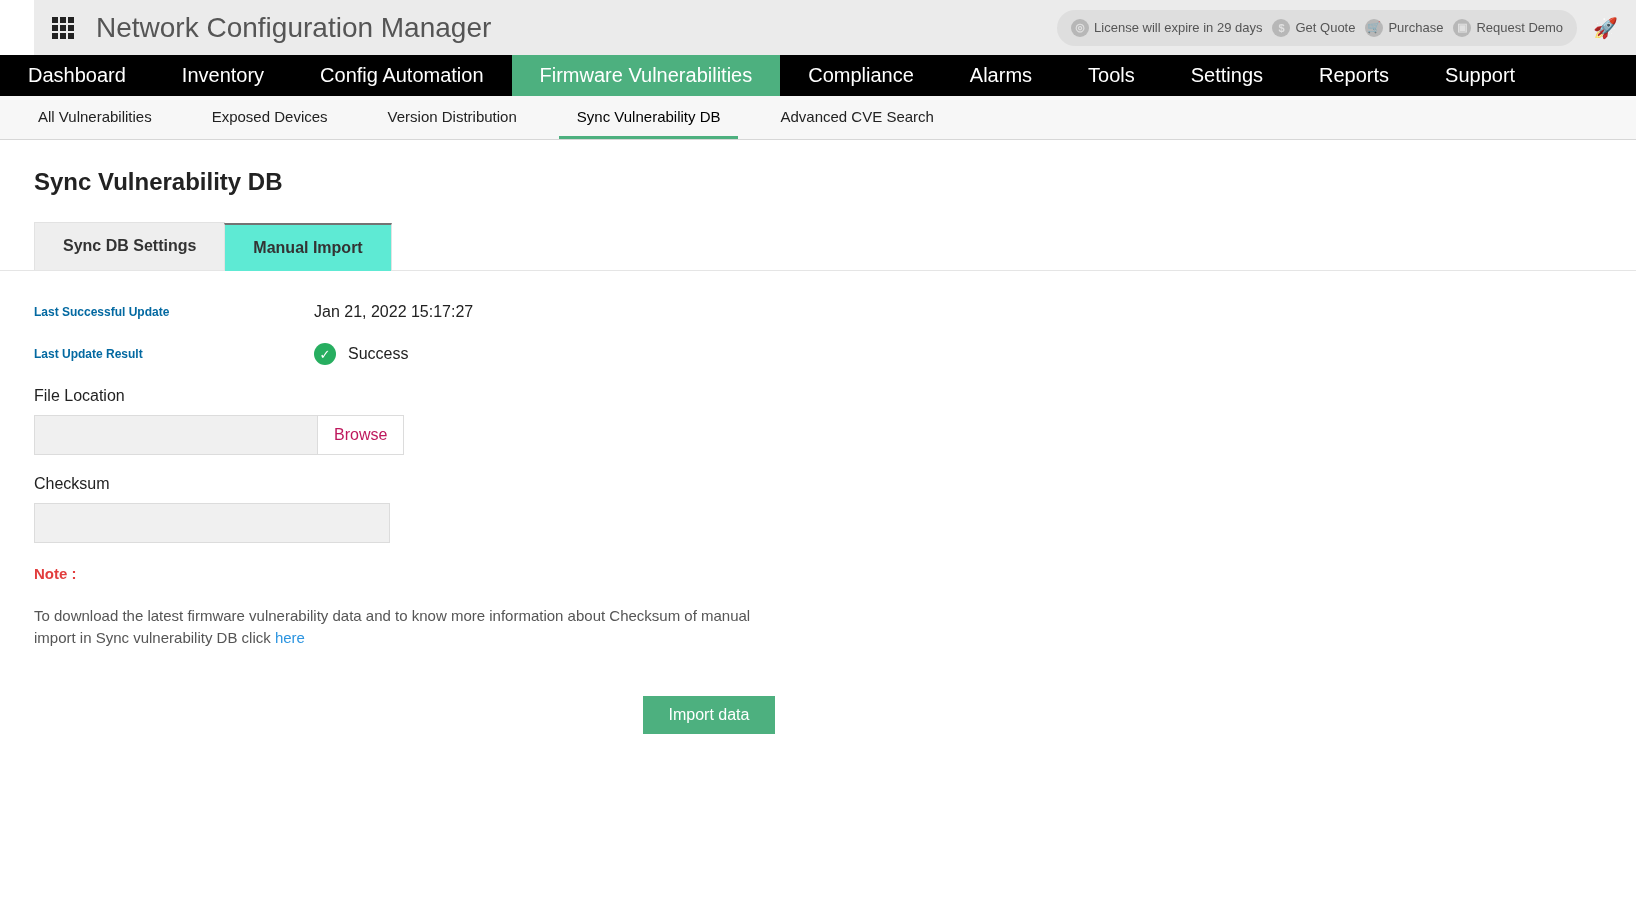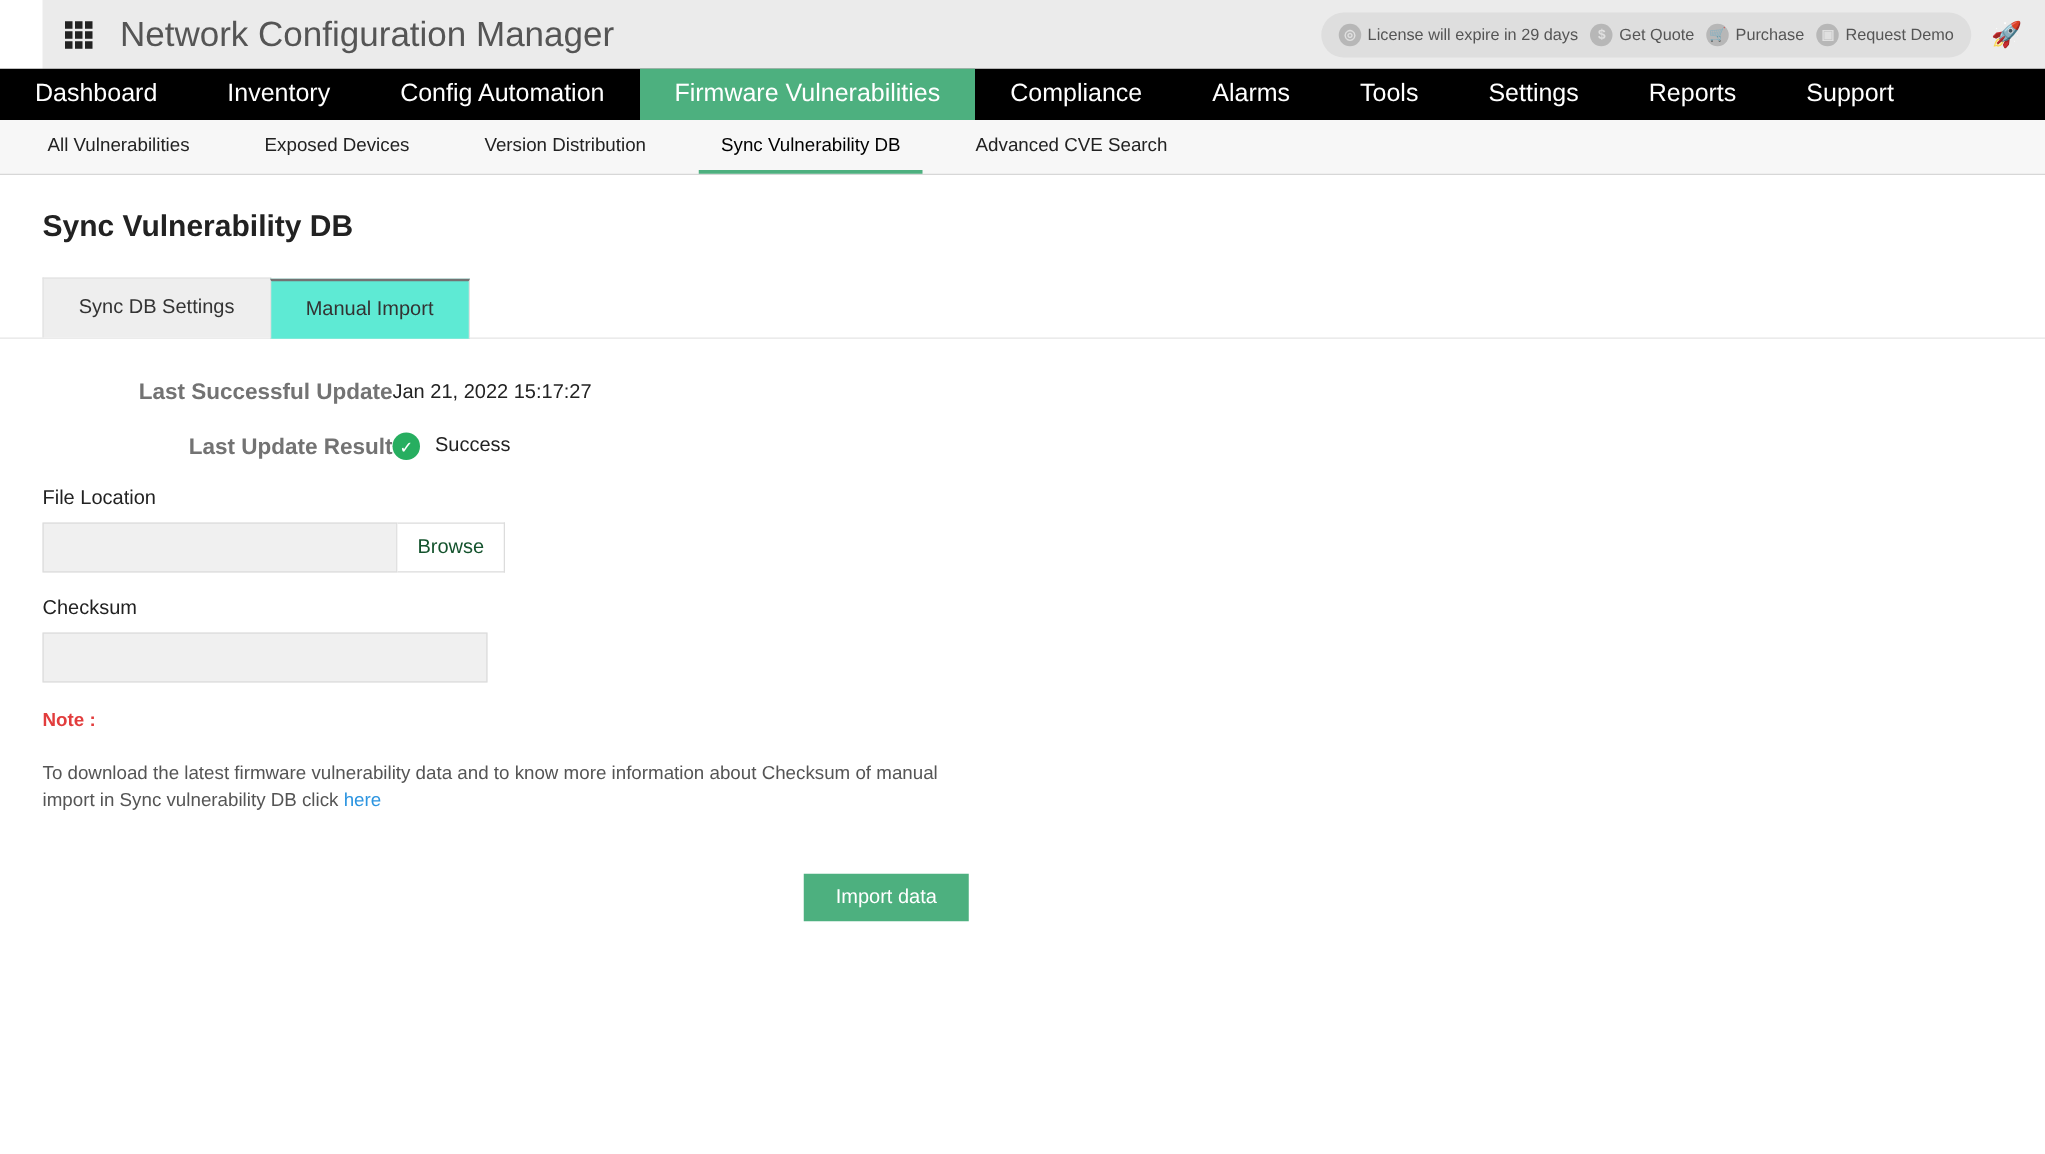--- a/index.html
+++ b/index.html
@@ -131,42 +131,42 @@
   }
   .tab {
     padding: 14px 28px;
     background: #eeeeee;
     border: 1px solid #e2e2e2;
     border-bottom: none;
     font-size: 16px;
     color: #333;
     cursor: pointer;
     margin-right: -1px;
+    font-weight: bold;
   }
   .tab.active {
     background: #5eead4;
     border-top: 2px solid #737373;
     position: relative;
     top: 1px;
   }
 
   .form-area {
     padding-top: 32px;
     max-width: 800px;
   }
   .form-row {
     display: flex;
     align-items: center;
     margin-bottom: 22px;
   }
   .form-row .label {
     width: 280px;
-    font-size: 18px;
-    color: #737373;
-    text-align: right;
+    font-size: 12px;
+    color: #0369a1;
   }
   .form-row .label.bold { font-weight: 600; }
   .form-row .value {
     font-size: 16px;
     color: #222;
     display: flex;
     align-items: center;
     gap: 12px;
   }
   .success-icon {
@@ -194,21 +194,21 @@
     font-size: 15px;
   }
   .text-input.wide { width: 356px; }
   .browse-btn {
     height: 40px;
     border: 1px solid #dcdcdc;
     border-left: none;
     background: #fff;
     padding: 0 16px;
     font-size: 16px;
-    color: #14532d;
+    color: #be185d;
     cursor: pointer;
   }
   .note-block {
     margin-top: 10px;
     max-width: 720px;
     font-size: 15px;
     color: #555;
     line-height: 1.45;
   }
   .note-label {

